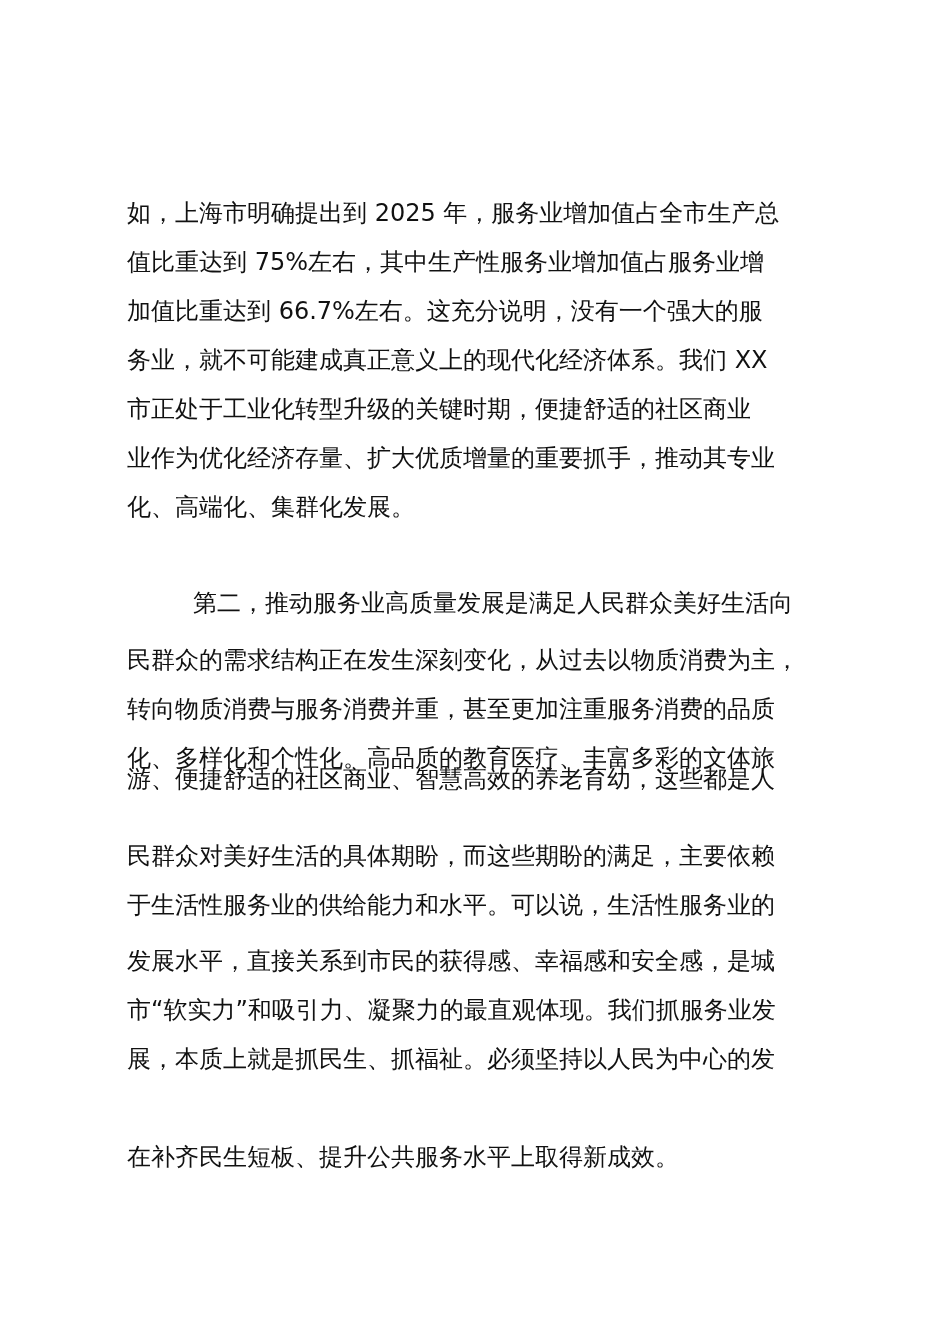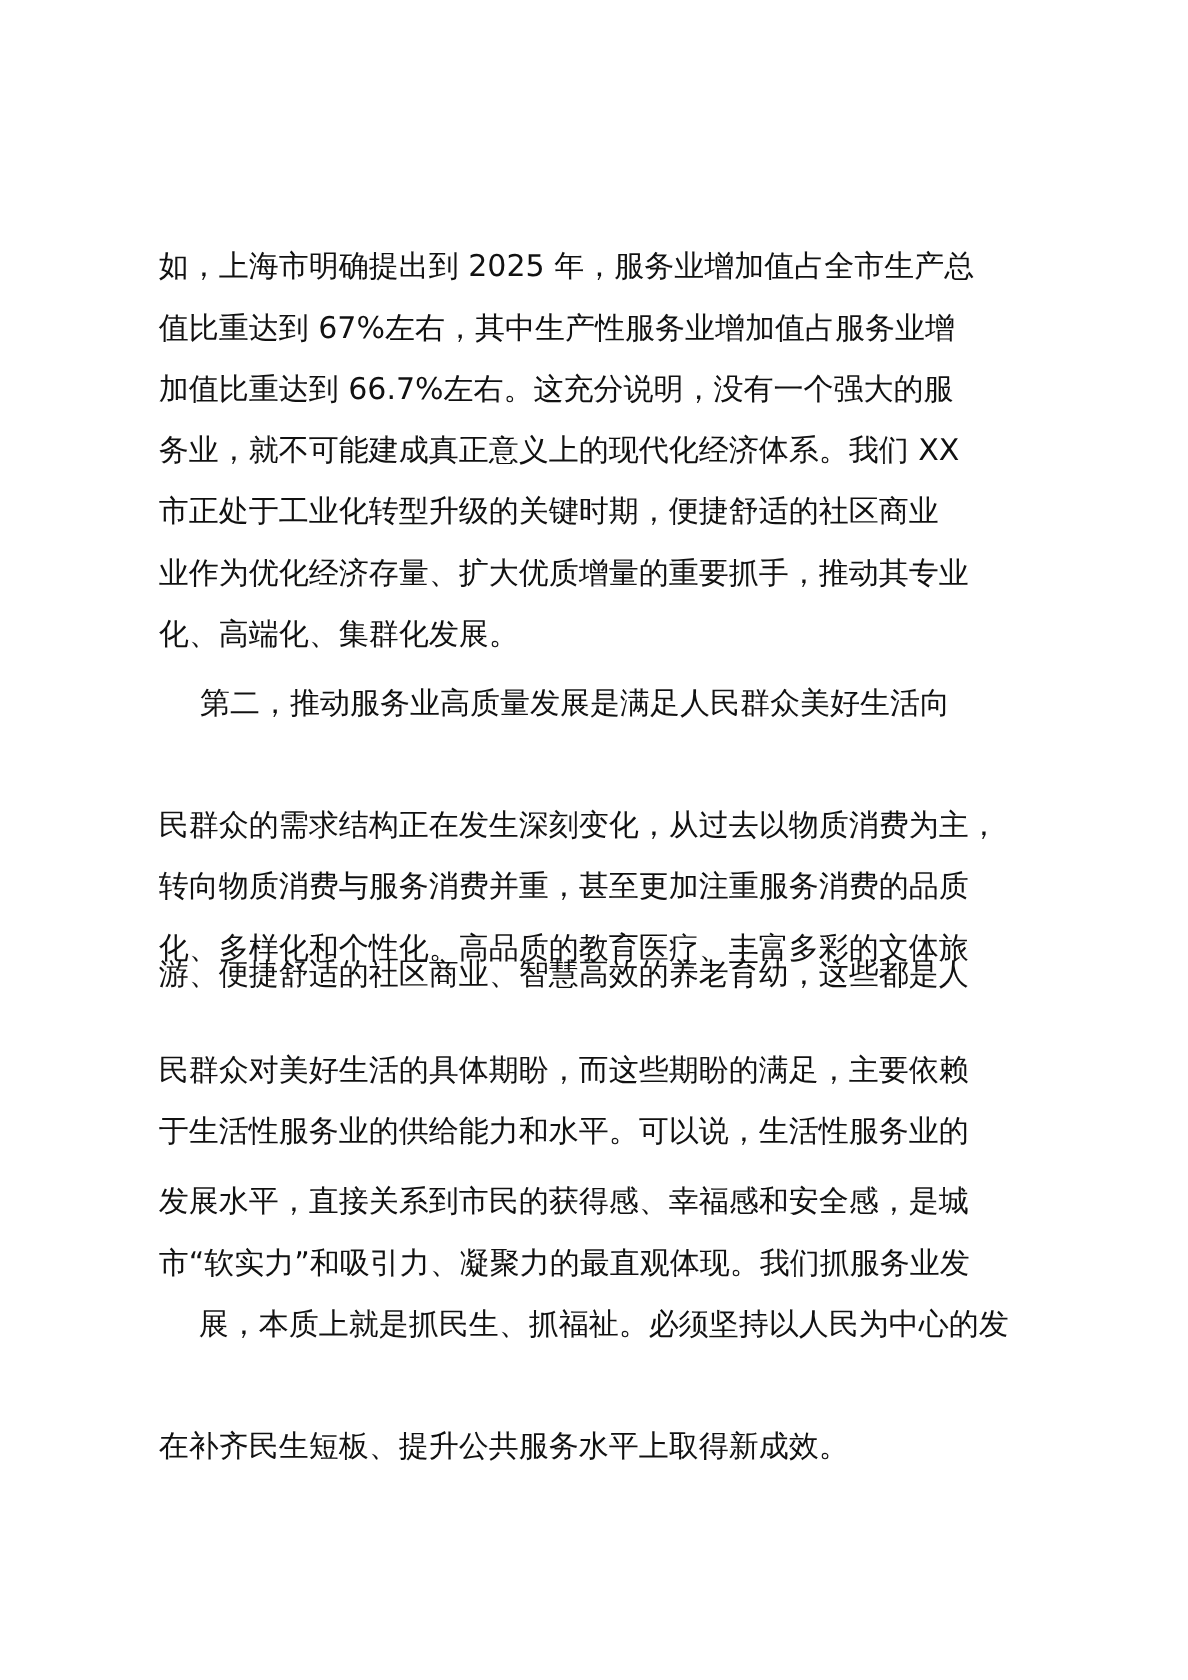--- a/index.html
+++ b/index.html
@@ -25,39 +25,39 @@
     }
     .line {
       position: absolute;
       left: 127px;
       height: 34px;
       line-height: 34px;
       font-size: 24px;
       white-space: nowrap;
       letter-spacing: 0px;
     }
-    .indent { left: 160px; }
+    .indent { left: 193px; margin-top: 41px; }
   </style>
 </head>
 <body>
 
 <div class="page">
 
   <div class="line" style="top:196px;">如，上海市明确提出到 2025 年，服务业增加值占全市生产总</div>
-  <div class="line" style="top:245px;">值比重达到 67%左右，其中生产性服务业增加值占服务业增</div>
+  <div class="line" style="top:245px;">值比重达到 75%左右，其中生产性服务业增加值占服务业增</div>
   <div class="line" style="top:294px;">加值比重达到 66.7%左右。这充分说明，没有一个强大的服</div>
   <div class="line" style="top:343px;text-align:right;">务业，就不可能建成真正意义上的现代化经济体系。我们 XX</div>
   <div class="line" style="top:392px;">市正处于工业化转型升级的关键时期，便捷舒适的社区商业</div>
   <div class="line" style="top:441px;">业作为优化经济存量、扩大优质增量的重要抓手，推动其专业</div>
   <div class="line" style="top:490px;">化、高端化、集群化发展。</div>
 
   <div class="line indent" style="top:545px;">第二，推动服务业高质量发展是满足人民群众美好生活向</div>
   <div class="line" style="top:643px;">民群众的需求结构正在发生深刻变化，从过去以物质消费为主，</div>
   <div class="line" style="top:692px;">转向物质消费与服务消费并重，甚至更加注重服务消费的品质</div>
   <div class="line" style="top:741px;">化、多样化和个性化。高品质的教育医疗、丰富多彩的文体旅</div>
   <div class="line" style="top:762px;">游、便捷舒适的社区商业、智慧高效的养老育幼，这些都是人</div>
   <div class="line" style="top:839px;">民群众对美好生活的具体期盼，而这些期盼的满足，主要依赖</div>
   <div class="line" style="top:888px;">于生活性服务业的供给能力和水平。可以说，生活性服务业的</div>
   <div class="line" style="top:944px;">发展水平，直接关系到市民的获得感、幸福感和安全感，是城</div>
   <div class="line" style="top:993px;">市“软实力”和吸引力、凝聚力的最直观体现。我们抓服务业发</div>
-  <div class="line" style="top:1042px;margin-left:32px;">展，本质上就是抓民生、抓福祉。必须坚持以人民为中心的发</div>
+  <div class="line" style="top:1042px;">展，本质上就是抓民生、抓福祉。必须坚持以人民为中心的发</div>
   <div class="line" style="top:1140px;">在补齐民生短板、提升公共服务水平上取得新成效。</div>
 </div>
 
 </body></html>

